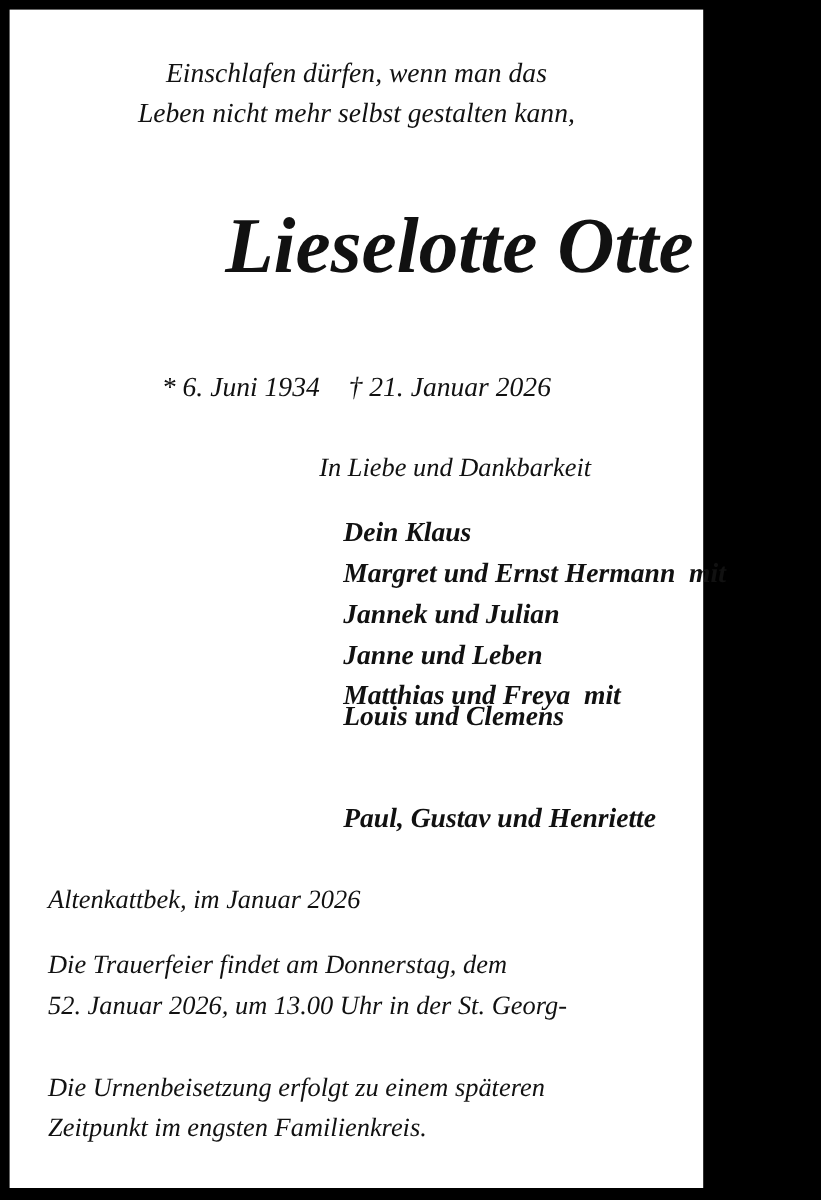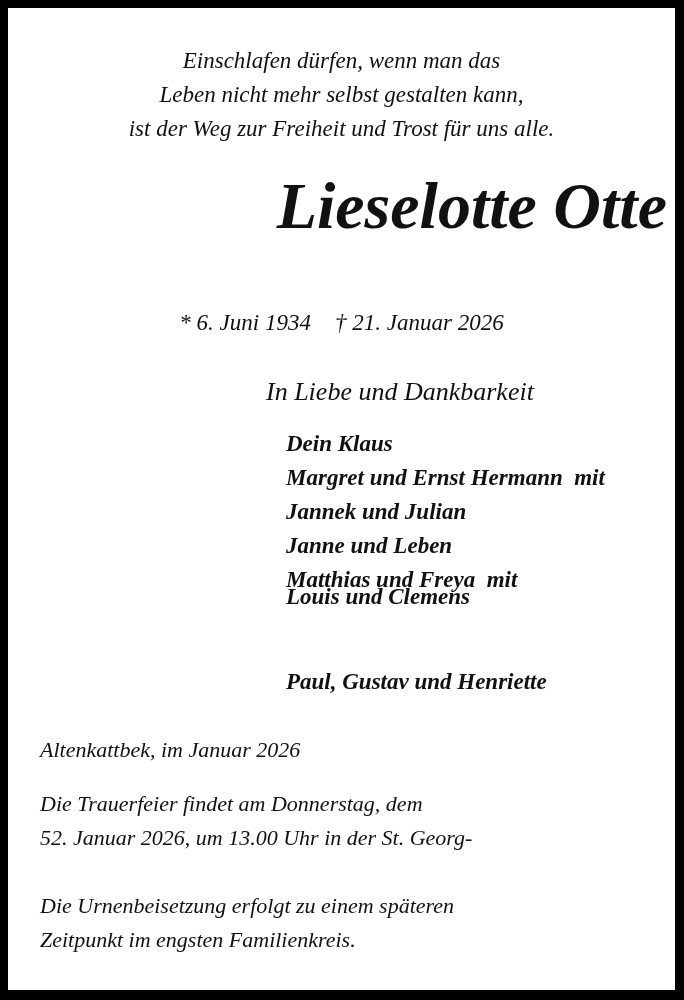--- a/index.html
+++ b/index.html
@@ -4,47 +4,46 @@
 <style>
   html, body { margin: 0; padding: 0; }
   body {
     width: 684px; height: 1000px; overflow: hidden;
     background: #000000;
     font-family: "Liberation Serif", "DejaVu Serif", serif;
     color: #111111;
   }
   .frame {
     position: absolute; left: 8px; top: 8px;
-    width: 667px; height: 982px;
+    width: 578px; height: 982px;
     background: #ffffff;
   }
   .line { position: absolute; white-space: nowrap; font-style: italic; }
   .center { left: 0; right: 0; text-align: center; }
   .motto { font-size: 23px; line-height: 34px; }
   .name {
     font-size: 66px; font-weight: bold; letter-spacing: 0px;
     top: 160px; left: 0; right: 0; text-align: right;
     transform: translateX(-8px);
   }
   .geb { font-size: 22px; top: 253px; }
   .dates { font-size: 23px; top: 302px; }
   .dates .gap { display: inline-block; width: 24px; }
   .family { left: 258px; }
-  .fam-intro { font-size: 26px; top: 369px; }
+  .fam-intro { font-size: 22px; top: 369px; }
   .fam-name { font-size: 23px; font-weight: bold; margin-left: 20px; }
   .left { left: 32px; font-size: 22px; }
 </style>
 </head>
 <body>
 
 <div class="frame">
 
   <div class="line center motto" style="top:36px">Einschlafen dürfen, wenn man das</div>
   <div class="line center motto" style="top:70px">Leben nicht mehr selbst gestalten kann,</div>
-  <div class="line center motto" style="top:104px">ist der Weg zur Freiheit und Trost für uns alle.</div>
 
   <div class="line name">Lieselotte Otte</div>
 
 
   <div class="line center dates">
     <span>* 6. Juni 1934</span><span class="gap"></span><span>† 21. Januar 2026</span>
   </div>
 
   <div class="line family fam-intro">In Liebe und Dankbarkeit</div>
 

